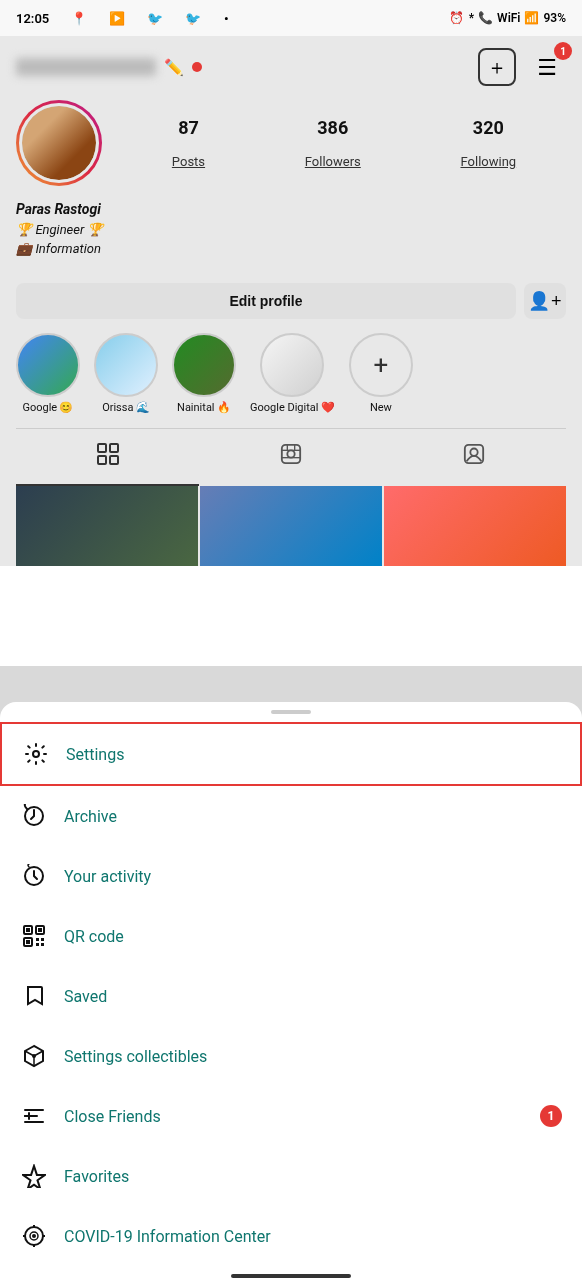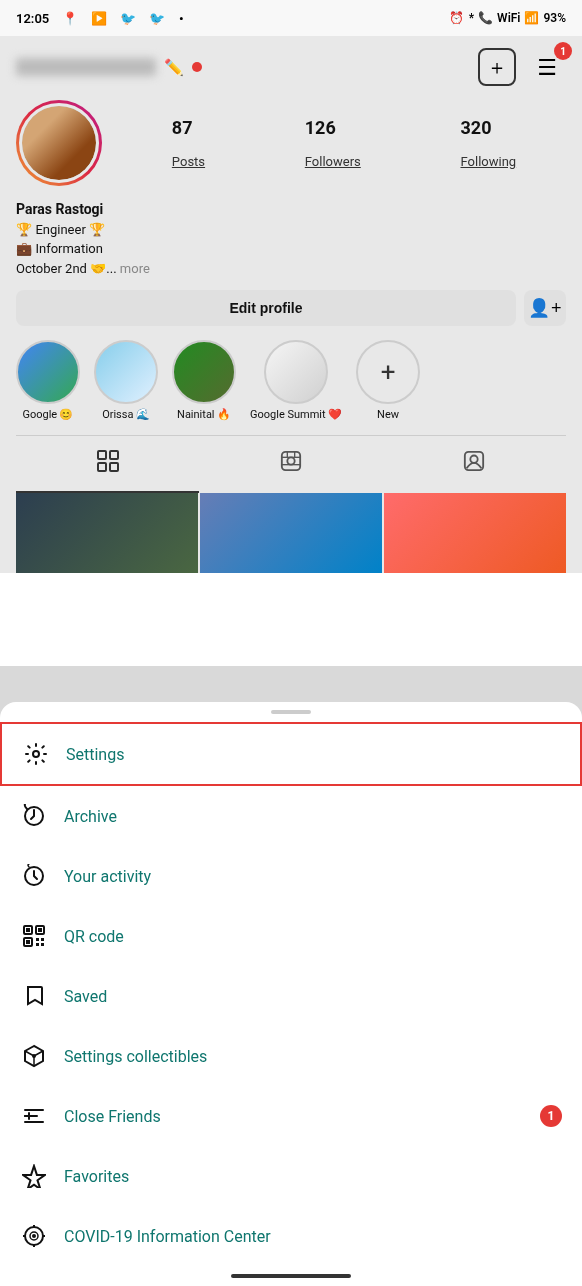--- a/index.html
+++ b/index.html
@@ -16,21 +16,21 @@
     .status-bar {
       background: #f8f8f8;
       display: flex;
       justify-content: space-between;
       align-items: center;
       padding: 8px 16px;
       font-size: 13px;
       font-weight: 600;
       height: 36px;
     }
-    .status-left { display: flex; align-items: flex-start; gap: 13px; }
+    .status-left { display: flex; align-items: flex-start; gap: 22px; }
     .status-right { display: flex; align-items: center; gap: 4px; font-size: 12px; }
 
     
     .profile-area {
       background: #e8e8e8;
       padding: 12px 16px 0 16px;
     }
 
     
     .header-row {
@@ -123,37 +123,39 @@
     }
 
     .stats-row {
       display: flex;
       flex: 1;
       justify-content: space-around;
     }
     .stat-item {
       display: flex;
       flex-direction: column;
+      align-items: center;
       gap: 16px;
     }
     .stat-number {
       font-size: 18px;
       font-weight: 700;
       color: #111;
     }
     .stat-label {
       font-size: 13px;
       color: #333;
       text-decoration: underline;
     }
 
     
     .bio-section {
-      margin-bottom: 12px;
+      margin-bottom: 24px;
       line-height: 1.4;
+      font-style: italic;
     }
     .bio-name {
       font-weight: 700;
       font-size: 14px;
       color: #111;
     }
     .bio-text {
       font-size: 13px;
       color: #111;
       line-height: 1.5;
@@ -407,38 +409,34 @@
       <div class="avatar-inner">
         <div class="avatar-img"></div>
       </div>
     </div>
     <div class="stats-row">
       <div class="stat-item">
         <span class="stat-number">87</span>
         <span class="stat-label">Posts</span>
       </div>
       <div class="stat-item">
-        <span class="stat-number">126</span>
+        <span class="stat-number">386</span>
         <span class="stat-label">Followers</span>
       </div>
       <div class="stat-item">
         <span class="stat-number">320</span>
         <span class="stat-label">Following</span>
       </div>
     </div>
   </div>
 
   <div class="bio-section">
     <div class="bio-name">Paras Rastogi</div>
     <div class="bio-text">🏆 Engineer 🏆</div>
     <div class="bio-text">💼 Information</div>
-    <div class="bio-text">
-      <span>October 2nd 🤝...</span>
-      <span class="bio-more">more</span>
-    </div>
   </div>
 
   <div class="action-buttons">
     <button class="edit-profile-btn">Edit profile</button>
     <button class="add-person-btn">
       <span>👤+</span>
     </button>
   </div>
 
   <div class="highlights-row">
@@ -449,21 +447,21 @@
     <div class="highlight-item">
       <div class="highlight-circle hl-orissa"></div>
       <span class="highlight-label">Orissa 🌊</span>
     </div>
     <div class="highlight-item">
       <div class="highlight-circle hl-nainital"></div>
       <span class="highlight-label">Nainital 🔥</span>
     </div>
     <div class="highlight-item">
       <div class="highlight-circle hl-summit"></div>
-      <span class="highlight-label">Google Summit ❤️</span>
+      <span class="highlight-label">Google Digital ❤️</span>
     </div>
     <div class="highlight-item">
       <div class="highlight-circle new-btn">
         <span style="font-size:26px;color:#333;">+</span>
       </div>
       <span class="highlight-label">New</span>
     </div>
   </div>
 
   <div class="tabs-row">

